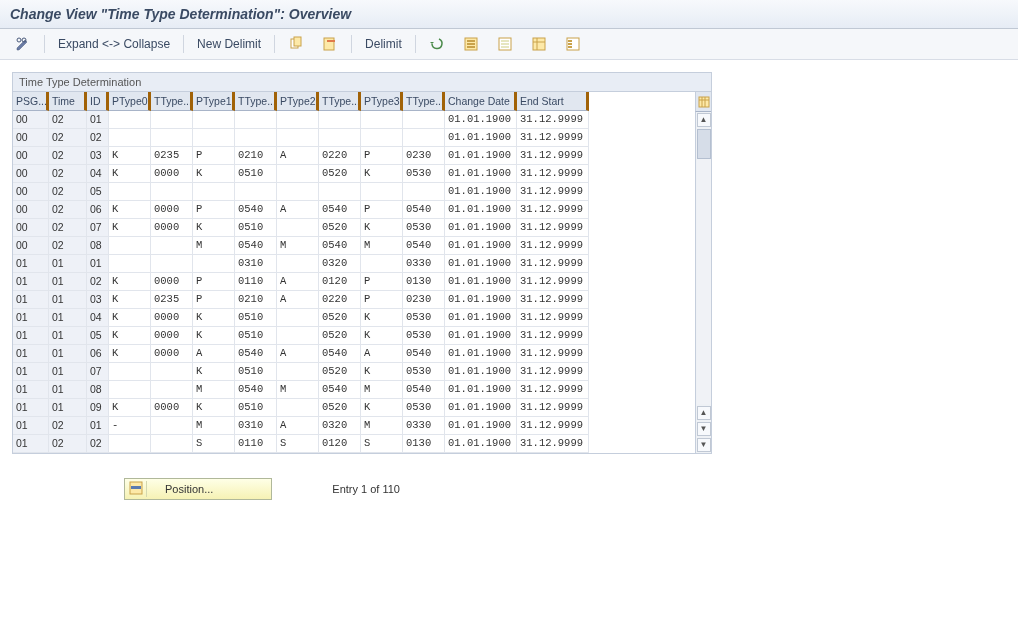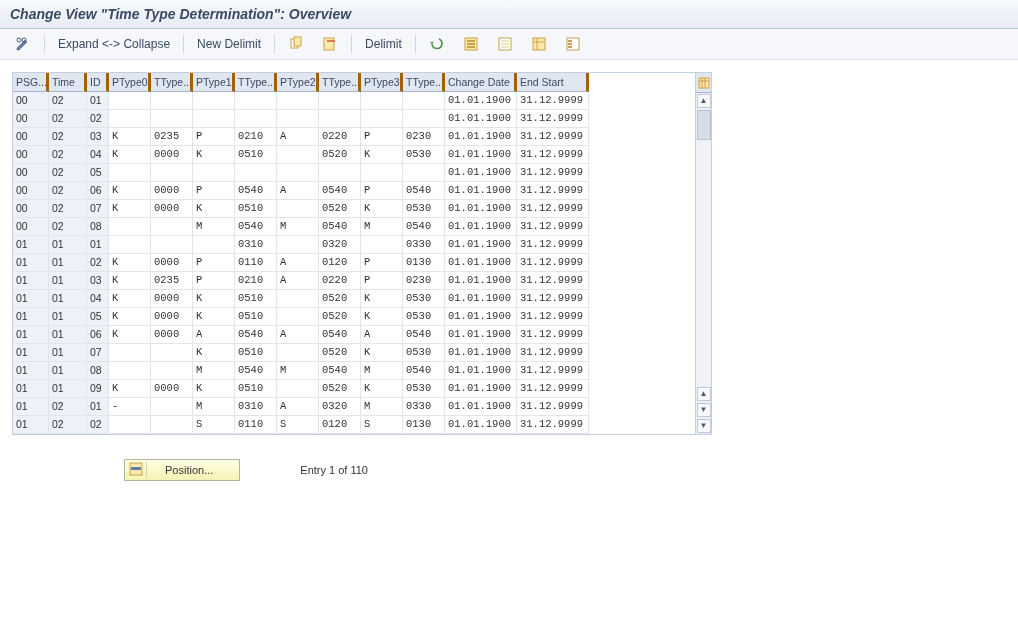--- a/index.html
+++ b/index.html
@@ -61,21 +61,21 @@
     .scroll-track { flex:1; background:#f0f2f6; width:14px; margin:1px auto; position:relative;}
     .scroll-thumb { position:absolute; top:0; left:0; right:0; height:30px; background:#d6dde8; border:1px solid #b4bfd0;}
 
     .footer-row { display:flex; align-items:center; gap:60px; margin: 24px 0 0 124px; }
     .position-btn {
       display:flex; align-items:center;
       border:1px solid #b0b89a; background: linear-gradient(#feffe6,#f6f2b4);
       height:22px;
     }
     .position-btn .pb-icon{ width:22px; text-align:center; border-right:1px solid #d4d8b0;}
-    .position-btn .pb-label{ padding:0 26px 0 18px; }
+    .position-btn .pb-label{ padding:0 58px 0 18px; }
     .entry-text{ font-size:11px; color:#333; }
     .watermark{ position:absolute; top:50px; left:270px; font-size:18px; color:#f4b58a; font-weight:bold; letter-spacing:1px; opacity:0.8; pointer-events:none;}
   </style>
 </head>
 <body>
 
 <div class="title-bar">Change View "Time Type Determination": Overview</div>
 
 <div class="toolbar">
   <div class="tb-btn">
@@ -140,20 +140,21 @@
         <rect x="3" y="4" width="4" height="2" fill="#c9a24a"></rect>
         <rect x="3" y="7" width="4" height="2" fill="#c9a24a"></rect>
         <rect x="3" y="10" width="4" height="2" fill="#c9a24a"></rect>
       </svg>
   </div>
 </div>
 
 <div class="watermark"></div>
 
 <div class="panel">
+  <div class="panel-header">Time Type Determination</div>
   <div class="grid-wrap">
     <div class="grid">
       <div class="grid-head" id="grid-head">
           <div class="gh">PSG...</div>
           <div class="gh">Time</div>
           <div class="gh">ID</div>
           <div class="gh">PType0</div>
           <div class="gh">TType...</div>
           <div class="gh">PType1</div>
           <div class="gh">TType...</div>

